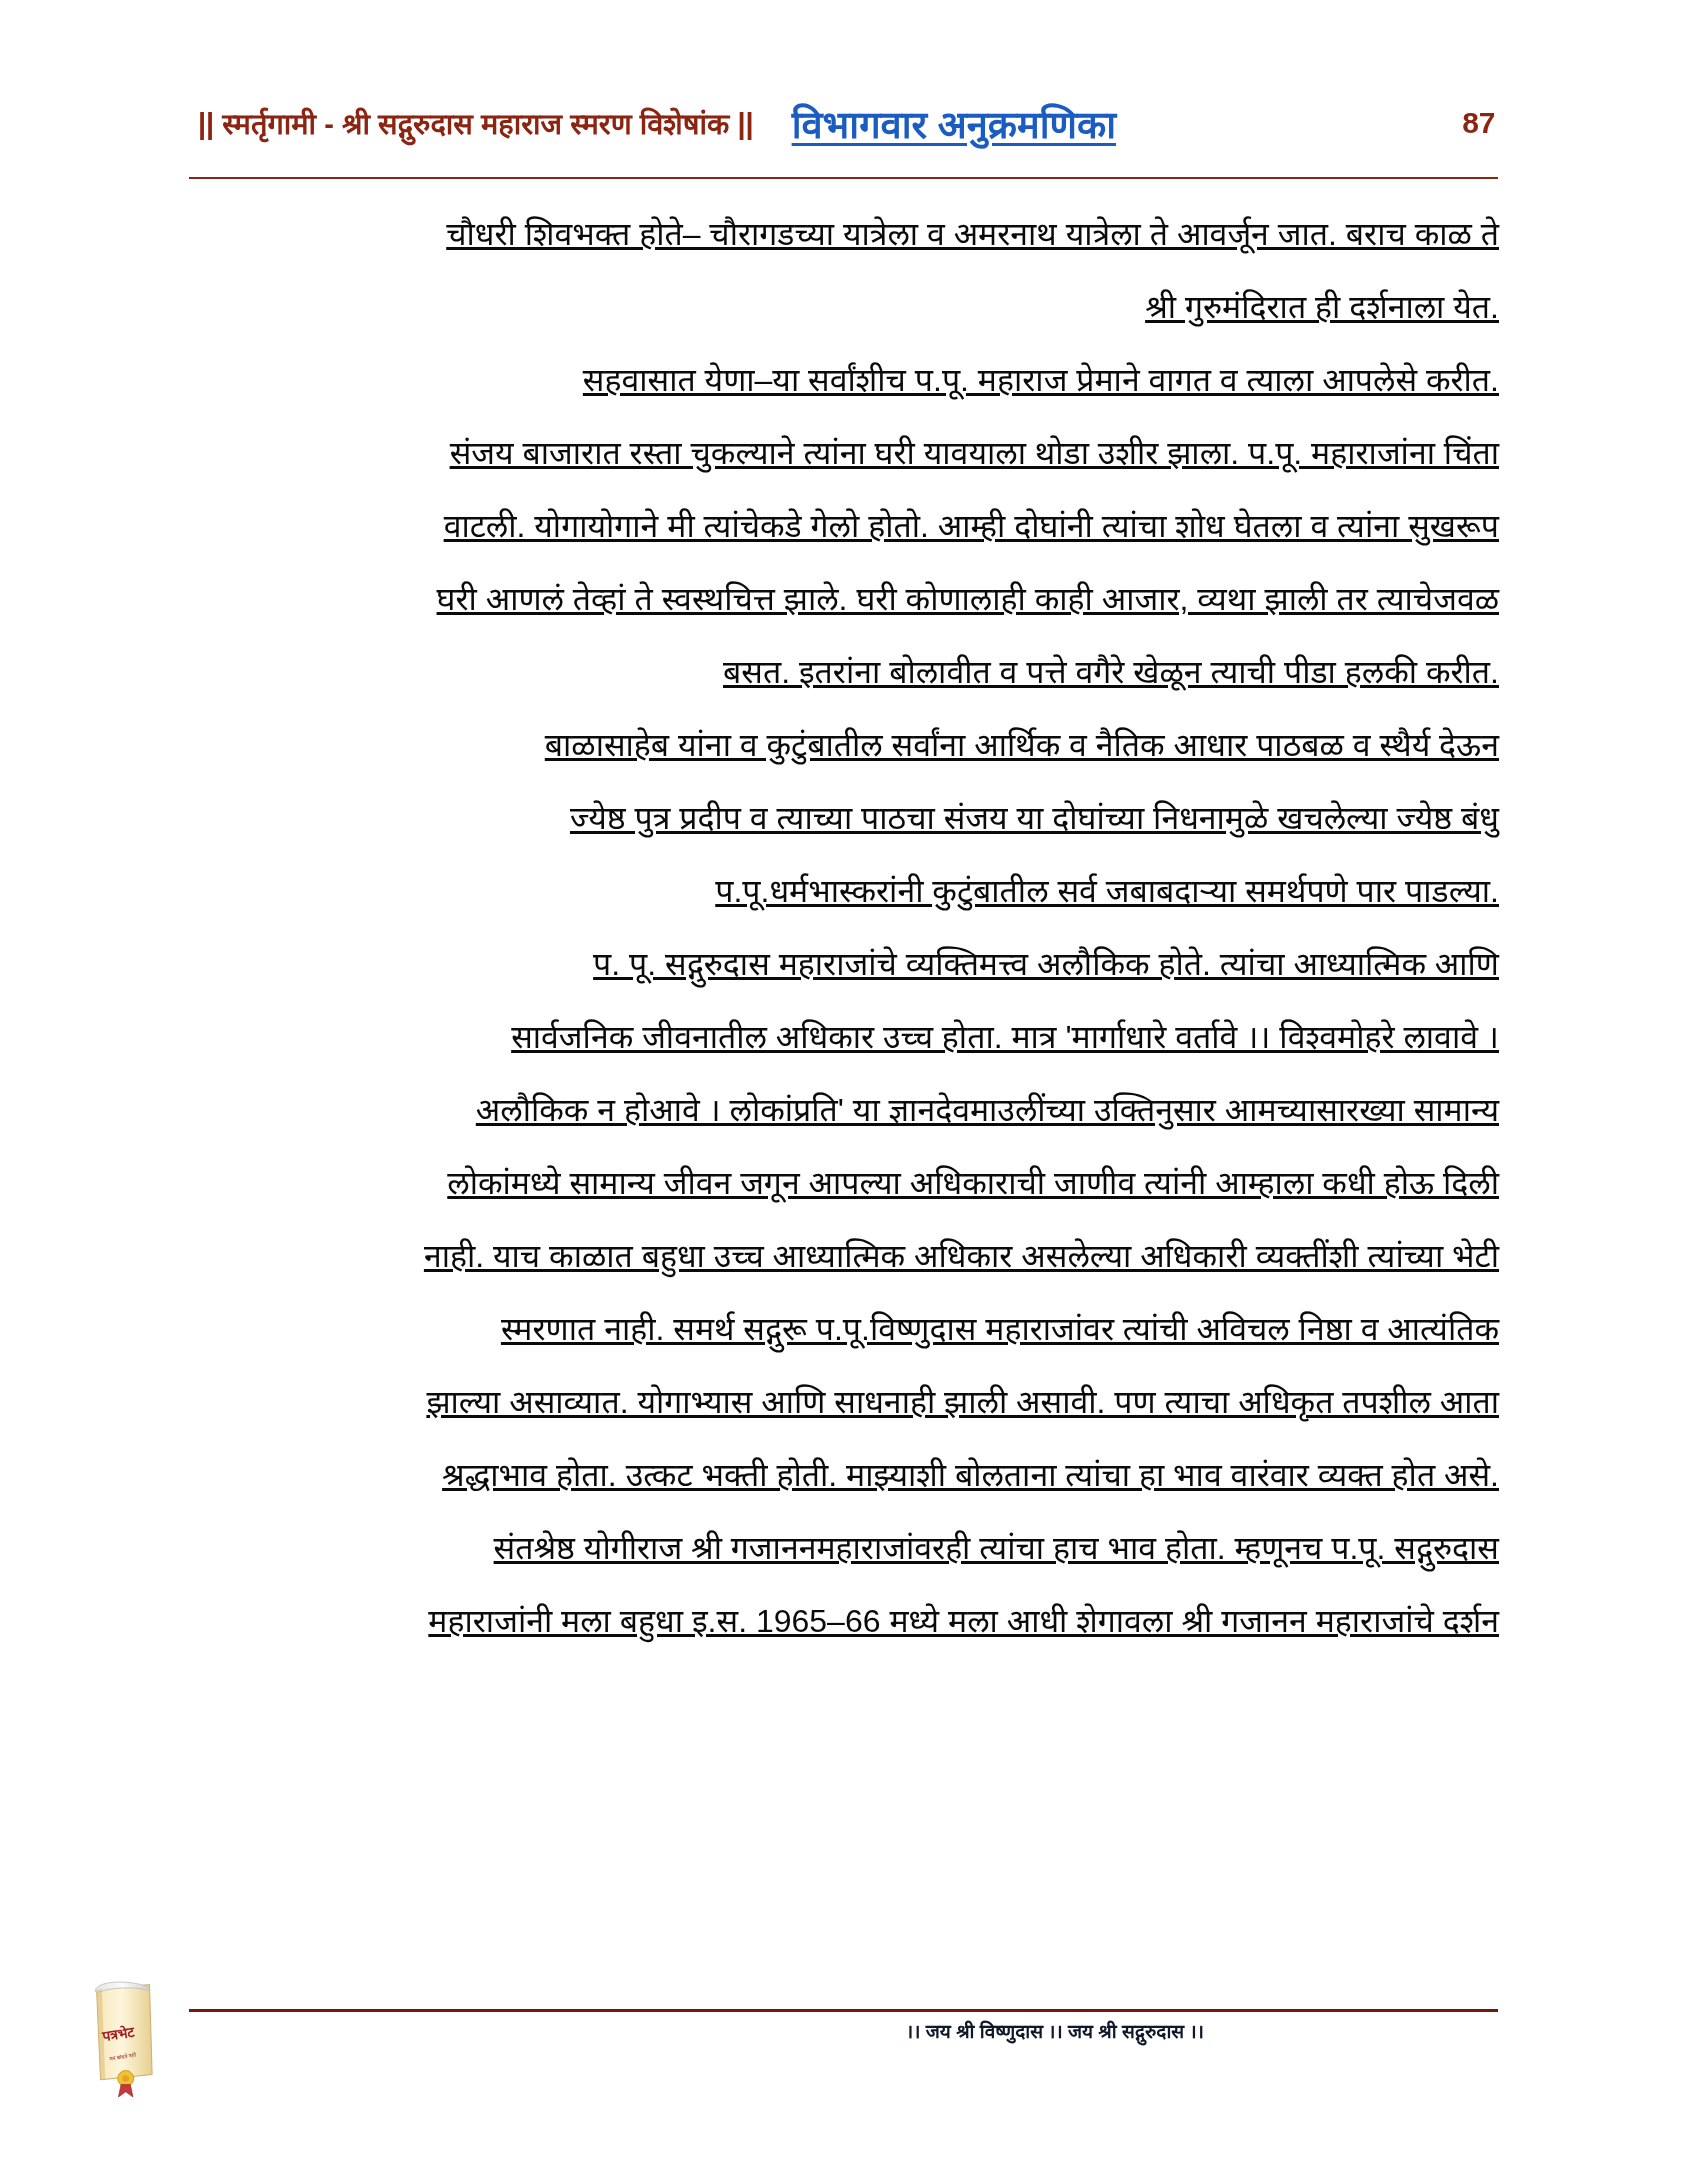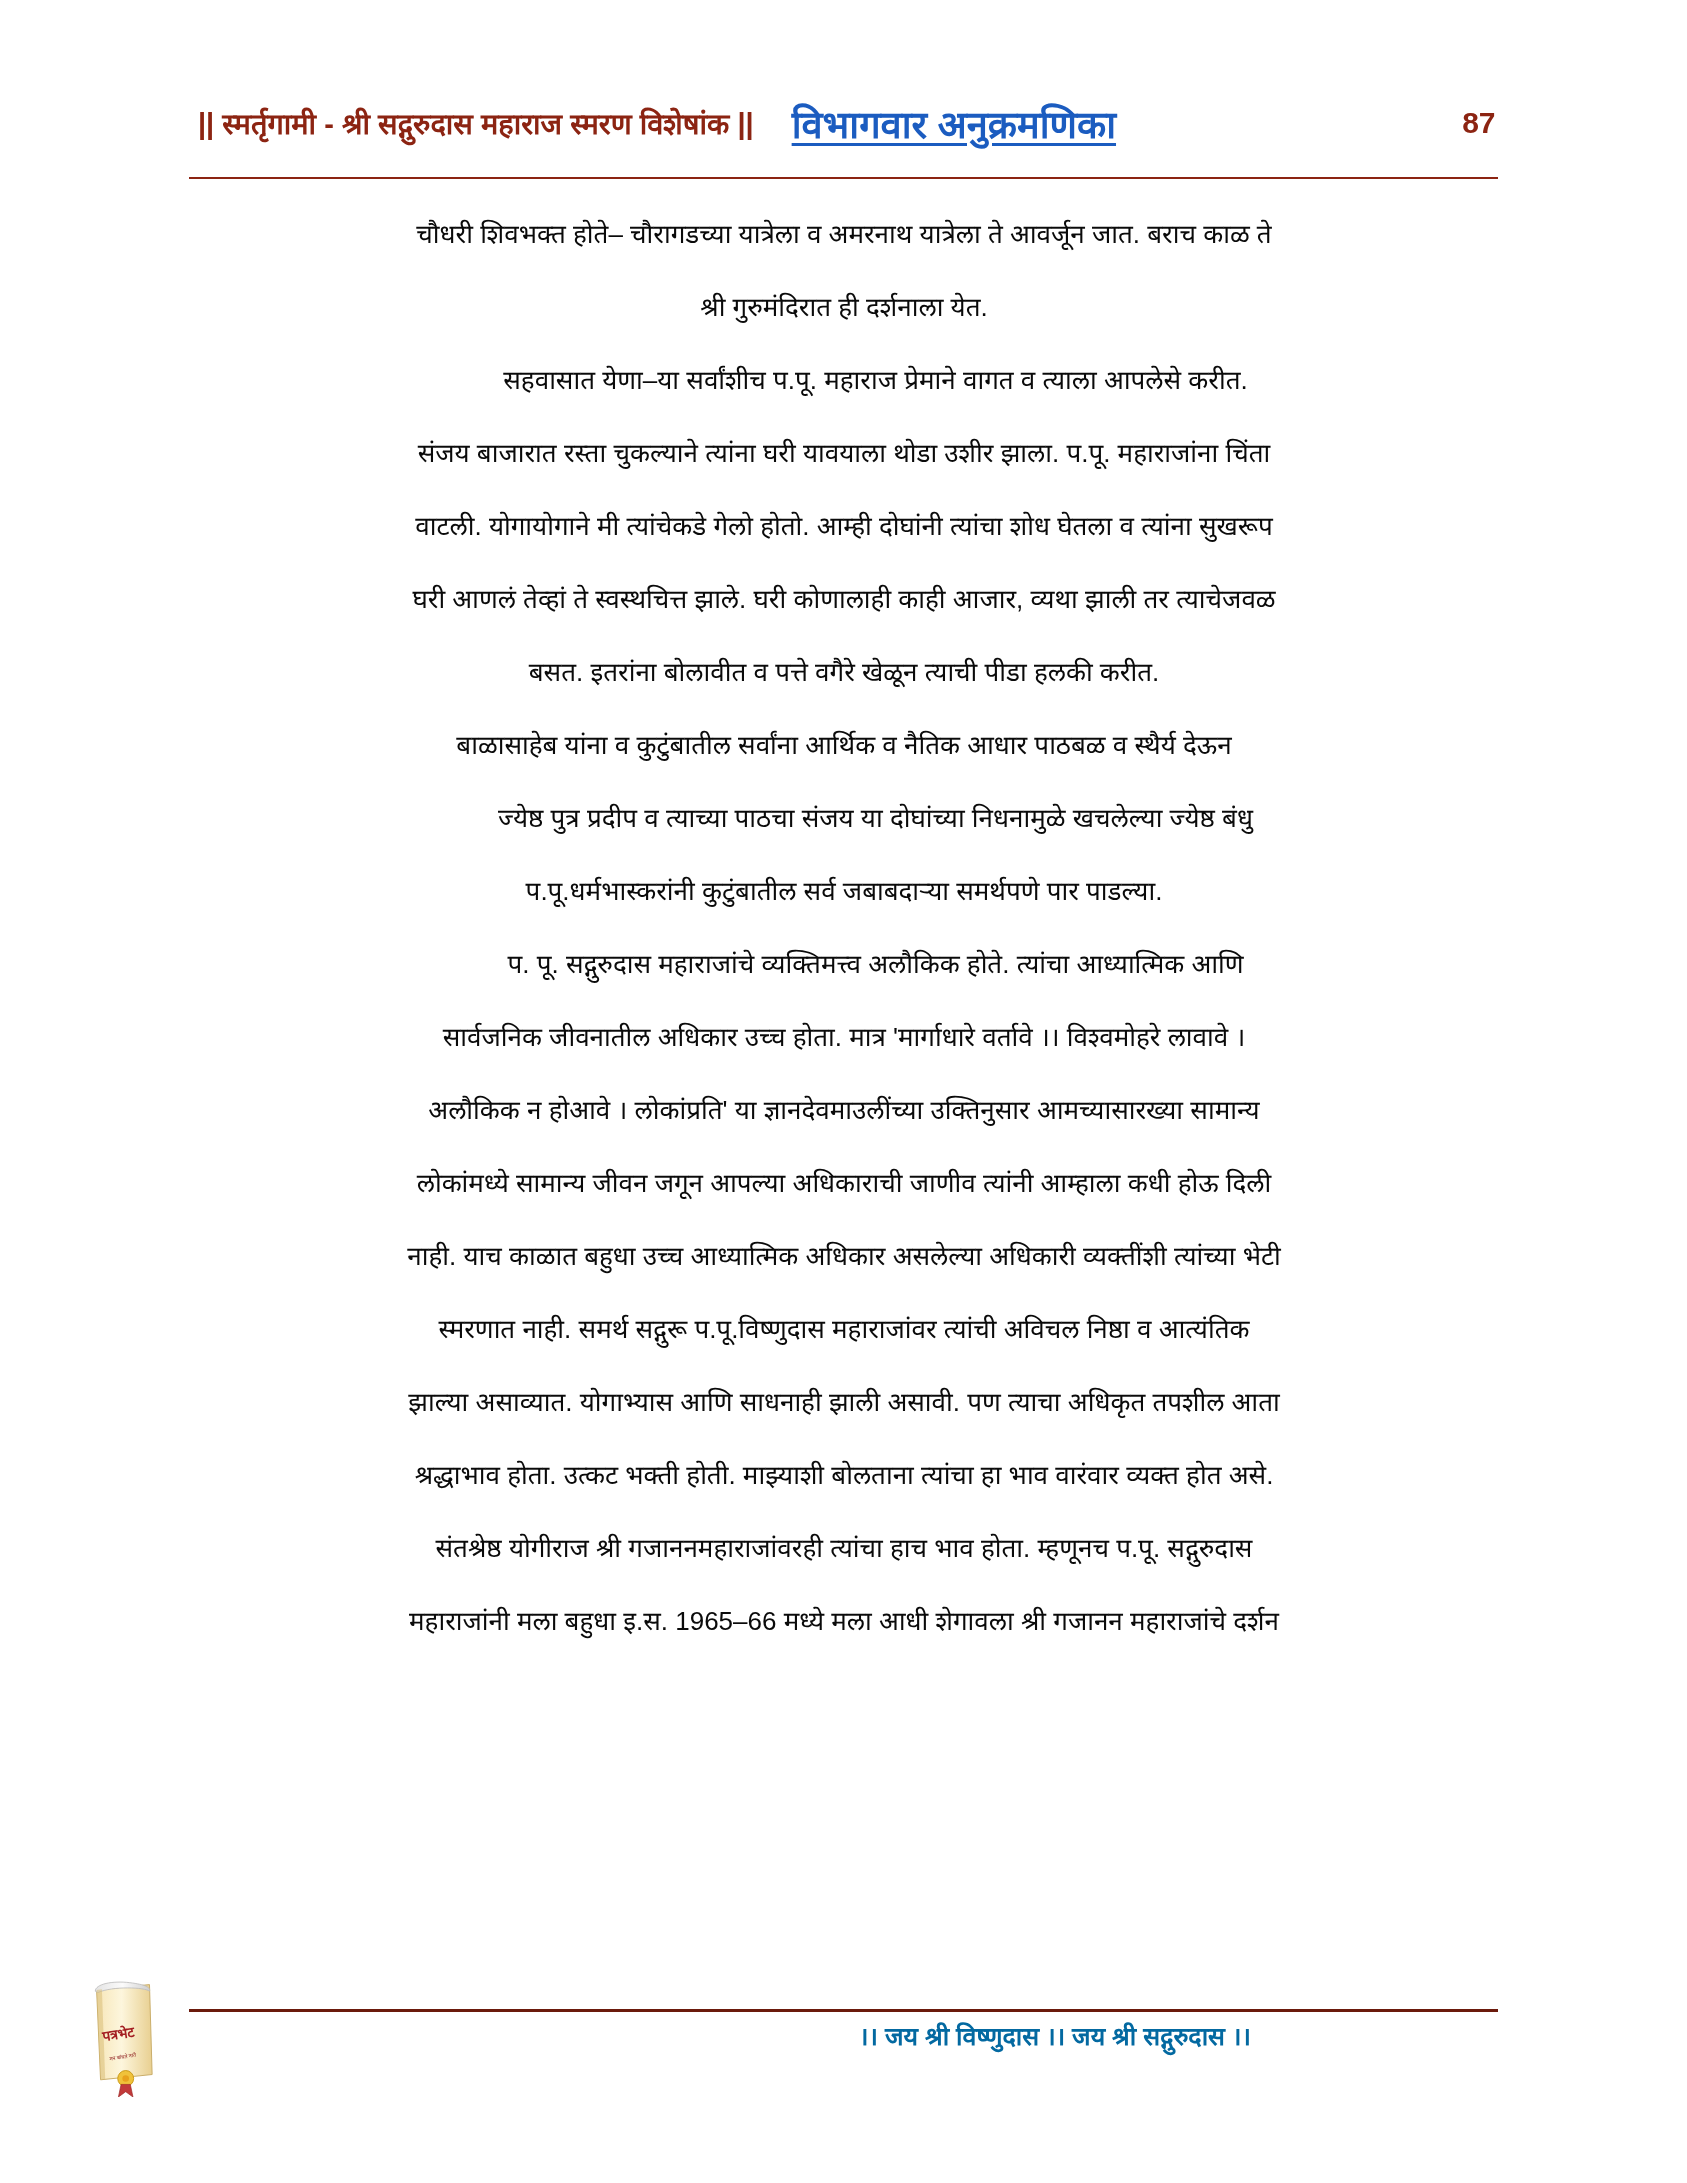--- a/index.html
+++ b/index.html
@@ -73,25 +73,26 @@
   
   .content {
     position: absolute;
     left: 189px;
     top: 198px;
     width: 1310px;
   }
   .para {
     margin: 0 0 0 0;
     font-family: "Liberation Sans", "DejaVu Sans", sans-serif;
-    font-size: 26px;
+    font-size: 32px;
     line-height: 73px;
     color: #0a0a0a;
-    text-align: center;
-    white-space: nowrap;
+    text-align: right;
+    white-space: nowrap;
+    text-decoration: underline;
   }
   .para + .para {
     margin-top: 0px;
   }
   .line {
     display: block;
     white-space: nowrap;
   }
   .line.indent {
     padding-left: 63px;
@@ -106,23 +107,23 @@
     height: 0;
     border-top: 3.3px solid #6b1a0c;
   }
   .footer-text {
     position: absolute;
     left: 189px;
     top: 2018px;
     width: 1309px;
     text-align: center;
     font-family: "Liberation Sans", "DejaVu Sans", sans-serif;
-    font-size: 25px;
-    font-weight: bold;
-    color: #0369a1;
+    font-size: 19px;
+    font-weight: bold;
+    color: #0f172a;
     white-space: nowrap;
     padding-left: 423px;
     box-sizing: border-box;
   }
 
   
   .logo {
     position: absolute;
     left: 86px;
     top: 1978px;

